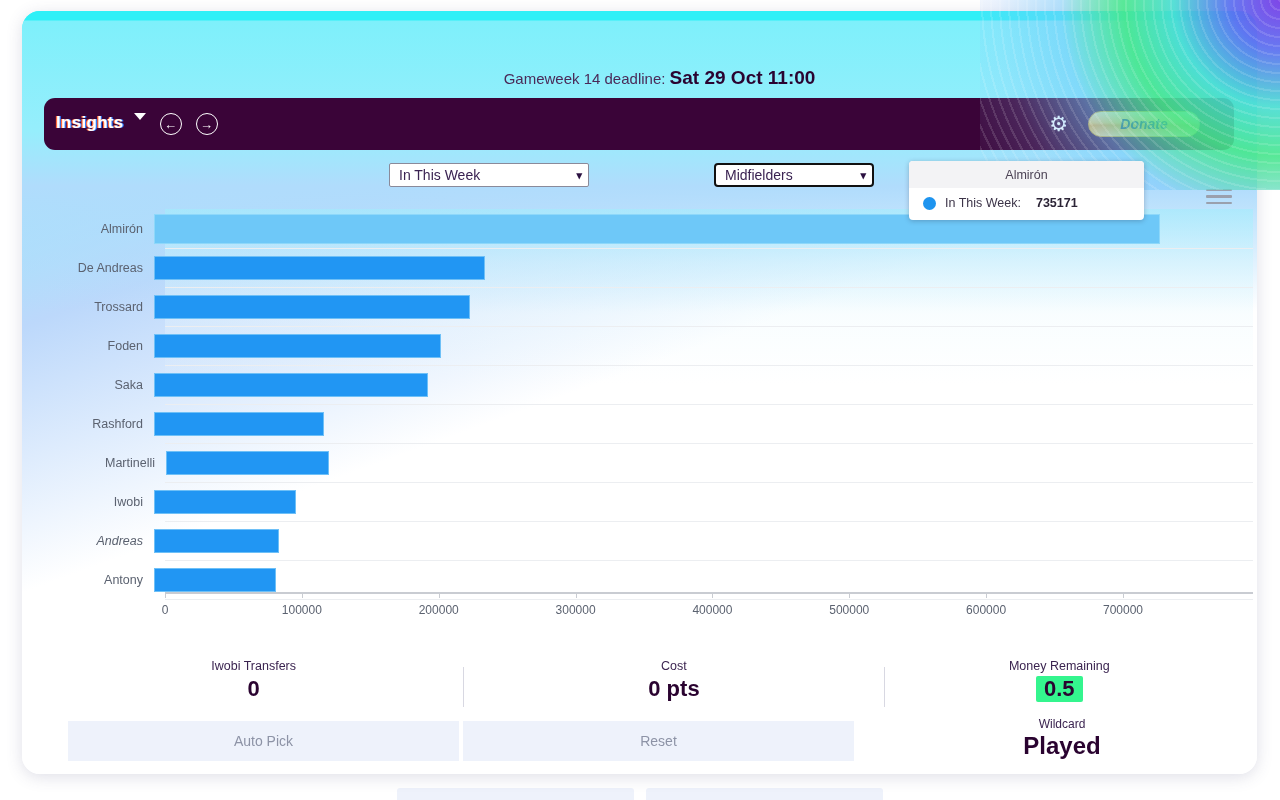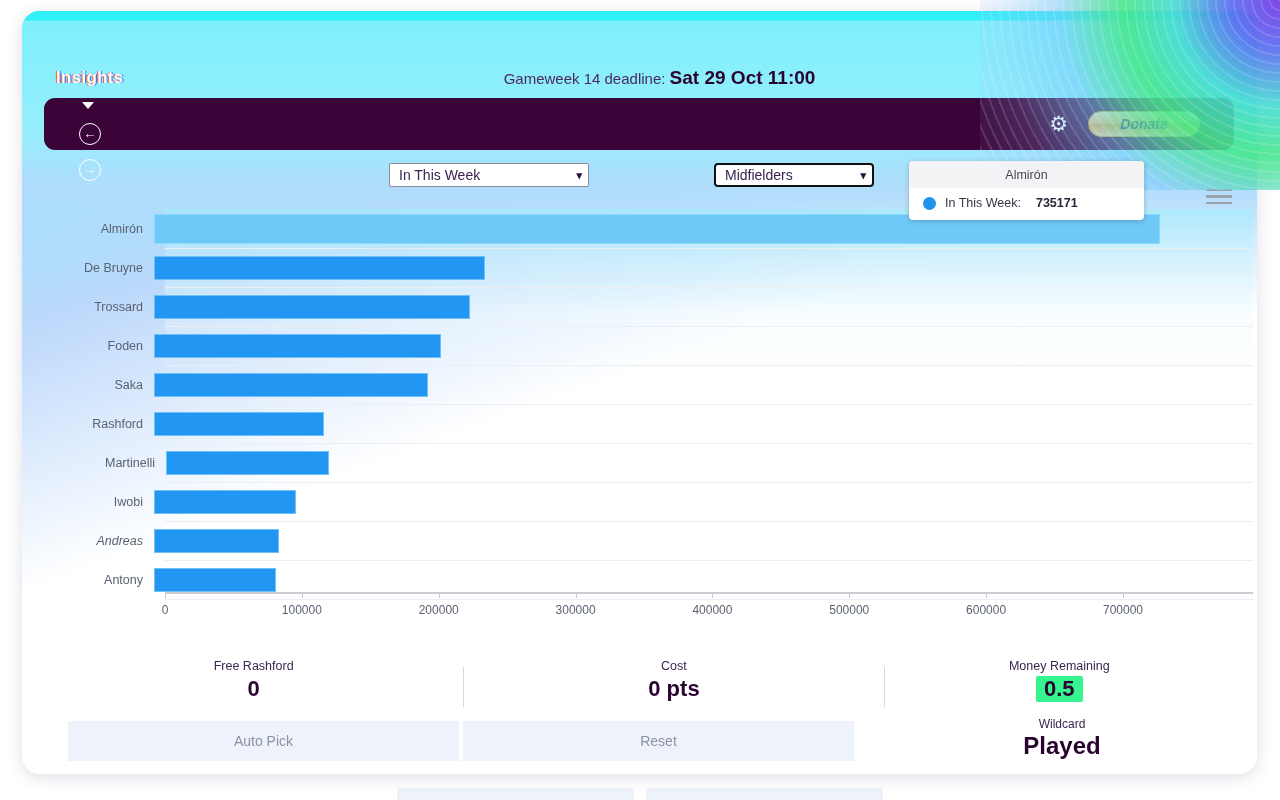--- a/index.html
+++ b/index.html
@@ -66,21 +66,21 @@
   }
   .gw-deadline .lbl { font-weight:400; color:#4a2a58;margin-left:40px; }
   .gw-deadline .val { font-weight:700; font-size:19px; color:#2a0330; }
 
   
   .navbar {
     position:absolute; left:22px; top:87px; width:1190px; height:52px;
     background:#3a0438; border-radius:11px; z-index:6;
     display:flex; align-items:center;
   }
-  .nav-left { display:flex; align-items:center; gap:14px; padding-left:12px;flex-direction:column; }
+  .nav-left { display:flex; gap:14px; padding-left:12px; }
   .nav-title {
     color:#ffffff; font-size:17px; font-weight:700; letter-spacing:.3px;
     text-shadow: -1.2px 0 #ff6a3d, 1.2px 0 #2f7bff;
   }
   .caret { width:0;height:0;border-left:6px solid transparent;border-right:6px solid transparent;border-top:7px solid #fff; margin-left:-4px;}
   .arrow-btn {
     width:22px;height:22px;border-radius:50%;border:1.6px solid #fff;
     display:flex;align-items:center;justify-content:center;color:#fff;font-size:13px;line-height:1;
   }
   .nav-right { margin-left:auto; display:flex; align-items:center; gap:20px; padding-right:34px; }
@@ -233,21 +233,21 @@
             <div class="gridline" style="top: 390px;"></div>
           </div>
         <div id="rows">
             <div class="row" style="top: 0px;">
               <div class="row-label">Almirón</div>
               <div class="row-track">
                 <div class="bar active" title="Almirón: 735171" style="left: 0px; width: 1006.12px;"></div>
               </div>
             </div>
             <div class="row" style="top: 39px;">
-              <div class="row-label">De Bruyne</div>
+              <div class="row-label">De Andreas</div>
               <div class="row-track">
                 <div class="bar" title="De Bruyne: 242000" style="left: 0px; width: 331.19px;"></div>
               </div>
             </div>
             <div class="row" style="top: 78px;">
               <div class="row-label">Trossard</div>
               <div class="row-track">
                 <div class="bar" title="Trossard: 231000" style="left: 0px; width: 316.136px;"></div>
               </div>
             </div>
@@ -311,21 +311,21 @@
             <div class="tick" style="left: 964.132px;"></div>
             <div class="tick-lbl" style="left: 964.132px;">600000</div>
             <div class="tick" style="left: 1100.99px;"></div>
             <div class="tick-lbl" style="left: 1100.99px;">700000</div>
           </div>
       </div>
     </div>
 
     <div class="stats" id="stats">
         <div class="stat" style="width: 420px;">
-          <div class="stat-lbl">Free Rashford</div>
+          <div class="stat-lbl">Iwobi Transfers</div>
           <div class="stat-val">0</div>
         </div>
         <div class="divider"></div>
         <div class="stat" style="width: 420px;">
           <div class="stat-lbl">Cost</div>
           <div class="stat-val">0 pts</div>
         </div>
         <div class="divider"></div>
         <div class="stat" style="width: 350px;"><div class="stat-lbl">Money Remaining</div><div class="stat-val money" style="background: rgb(52, 245, 142);">0.5</div></div>
       </div>

